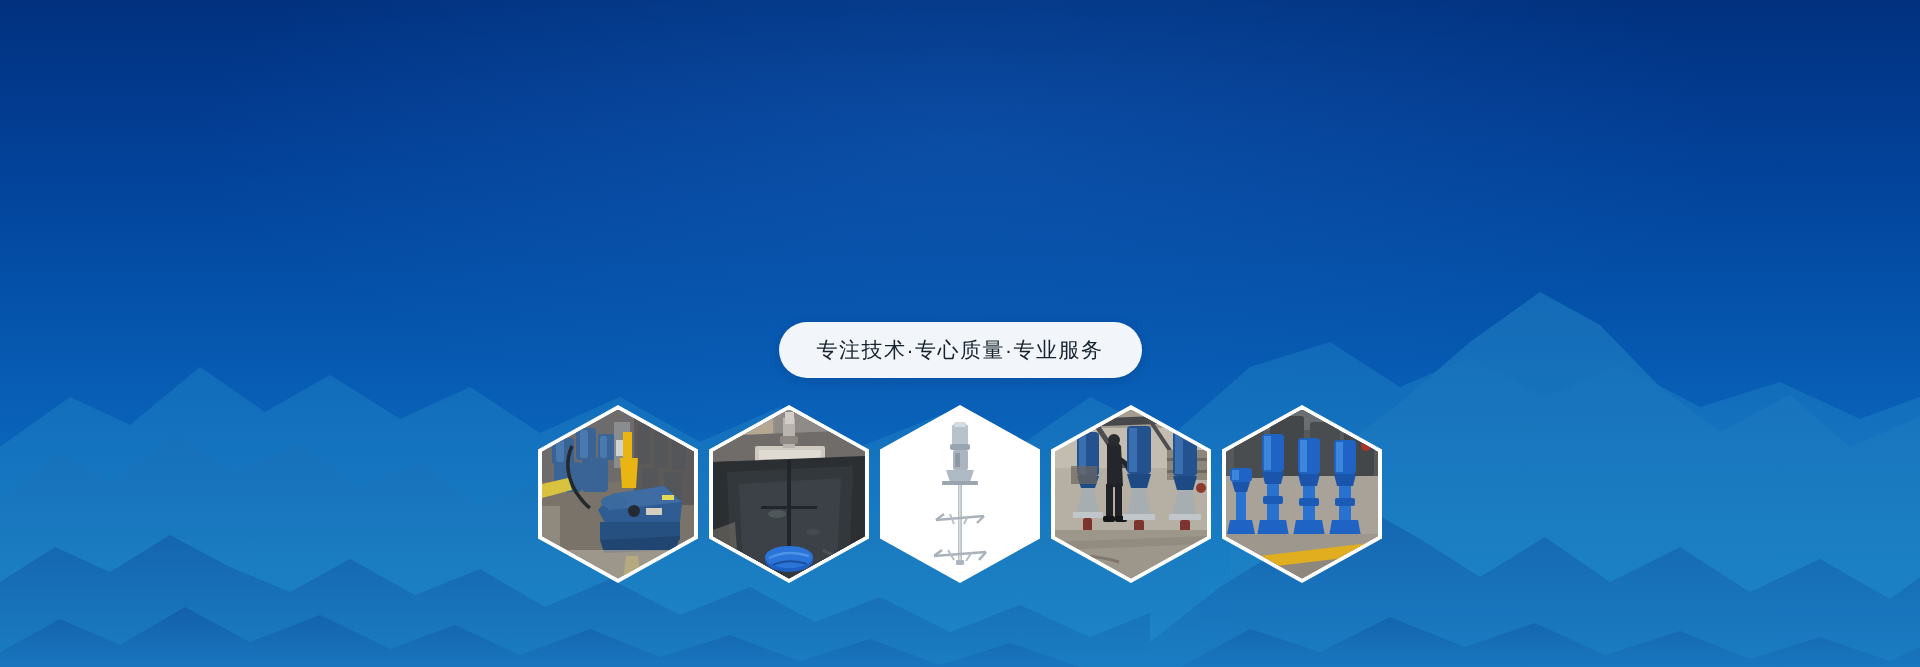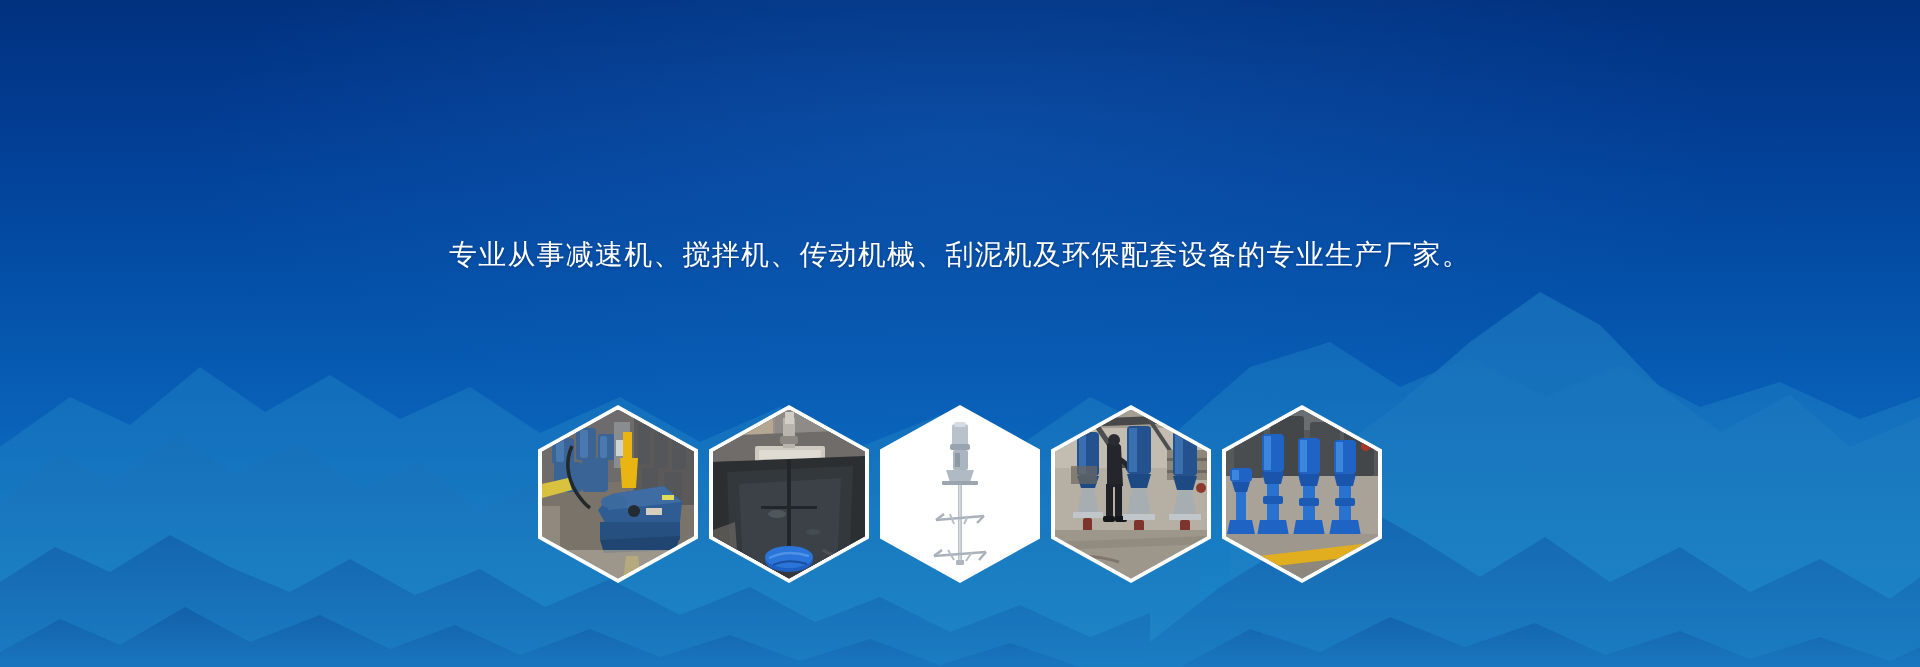--- a/index.html
+++ b/index.html
@@ -147,24 +147,24 @@
       <path fill="url(#mNear)" opacity="0.88" d="M0,335 L55,300 L110,325 L170,288 L230,320 L290,345 L350,312 L415,348 L480,322 L545,360 L610,332 L680,368 L750,340 L815,375 L880,350 L950,385 L1020,358 L1090,390 L1150,366 L1150,420 L0,420 Z"></path>
 
       <path fill="url(#mNear)" opacity="0.9" d="M1150,395 L1220,340 L1285,300 L1350,252 L1420,292 L1480,330 L1545,290 L1610,335 L1680,300 L1750,345 L1820,312 L1890,352 L1920,330 L1920,420 L1150,420 Z"></path>
 
       <path fill="url(#mFront)" opacity="0.72" d="M0,405 L60,372 L120,398 L185,360 L250,395 L320,368 L390,402 L455,378 L520,408 L590,382 L660,410 L730,388 L800,414 L870,392 L940,418 L1010,396 L1080,420 L0,420 Z"></path>
 
       <path fill="url(#mFront)" opacity="0.6" d="M1180,420 L1250,382 L1320,405 L1390,370 L1465,400 L1535,376 L1605,408 L1680,384 L1750,412 L1820,390 L1890,414 L1920,400 L1920,420 Z"></path>
     </svg>
   </div>
 
-  <div class="headline-wrap">
-    <div class="headline">专业从事减速机、搅拌机、传动机械、刮泥机及环保配套设备的专业生产厂家。</div>
+
+  <div class="badge-wrap">
+    <div class="badge">专注技术·专心质量·专业服务</div>
   </div>
-
 
   <div class="hex-row">
 
     <div class="hex">
       <div class="hex-inner">
         <div class="hex-art">
           <svg viewBox="0 0 152 169" preserveAspectRatio="xMidYMid slice">
             <rect width="152" height="169" fill="#7a736a"></rect>
             <rect y="0" width="152" height="72" fill="#6d6b6c"></rect>
             <rect x="92" y="0" width="60" height="95" fill="#5c5a59"></rect>

